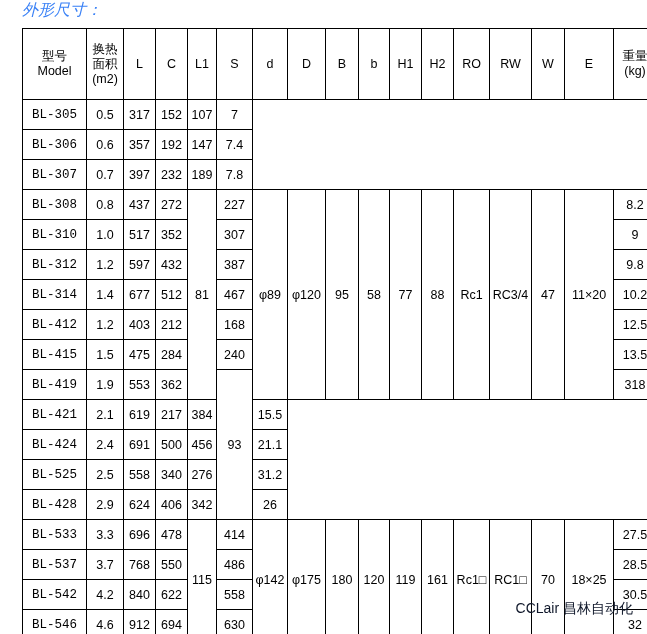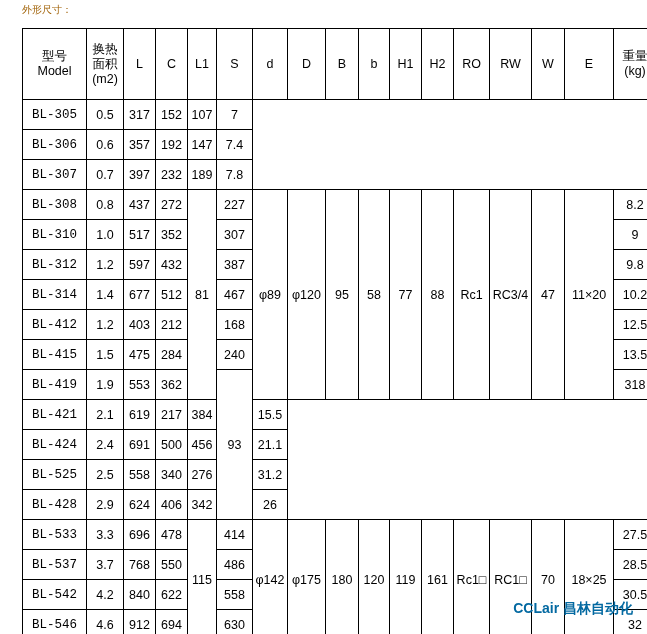--- a/index.html
+++ b/index.html
@@ -12,24 +12,25 @@
     height: 634px;
     font-family: "Liberation Sans", sans-serif;
     color: #000000;
     position: relative;
     overflow: hidden;
   }
   #caption {
     position: absolute;
     left: 22px;
     top: 2px;
-    font-size: 10px;
+    font-size: 16px;
     line-height: 16px;
-    color: #a16207;
+    color: #3b82f6;
     white-space: nowrap;
+    font-style: italic;
   }
   #table-wrap {
     position: absolute;
     left: 22px;
     top: 28px;
     width: 602px;
   }
   table.spec {
     border-collapse: collapse;
     table-layout: fixed;
@@ -77,22 +78,22 @@
   col.c-RW    { width: 42px; }
   col.c-W     { width: 33px; }
   col.c-E     { width: 49px; }
   col.c-wt    { width: 43px; }
 
   .watermark {
     position: absolute;
     right: 14px;
     bottom: 16px;
     font-size: 14px;
-    font-weight: bold;
-    color: #0369a1;
+    font-weight: normal;
+    color: #0f172a;
     white-space: nowrap;
   }
 </style>
 </head>
 <body>
 
 <div id="caption">外形尺寸：</div>
 
 <div id="table-wrap">
   <table class="spec">

